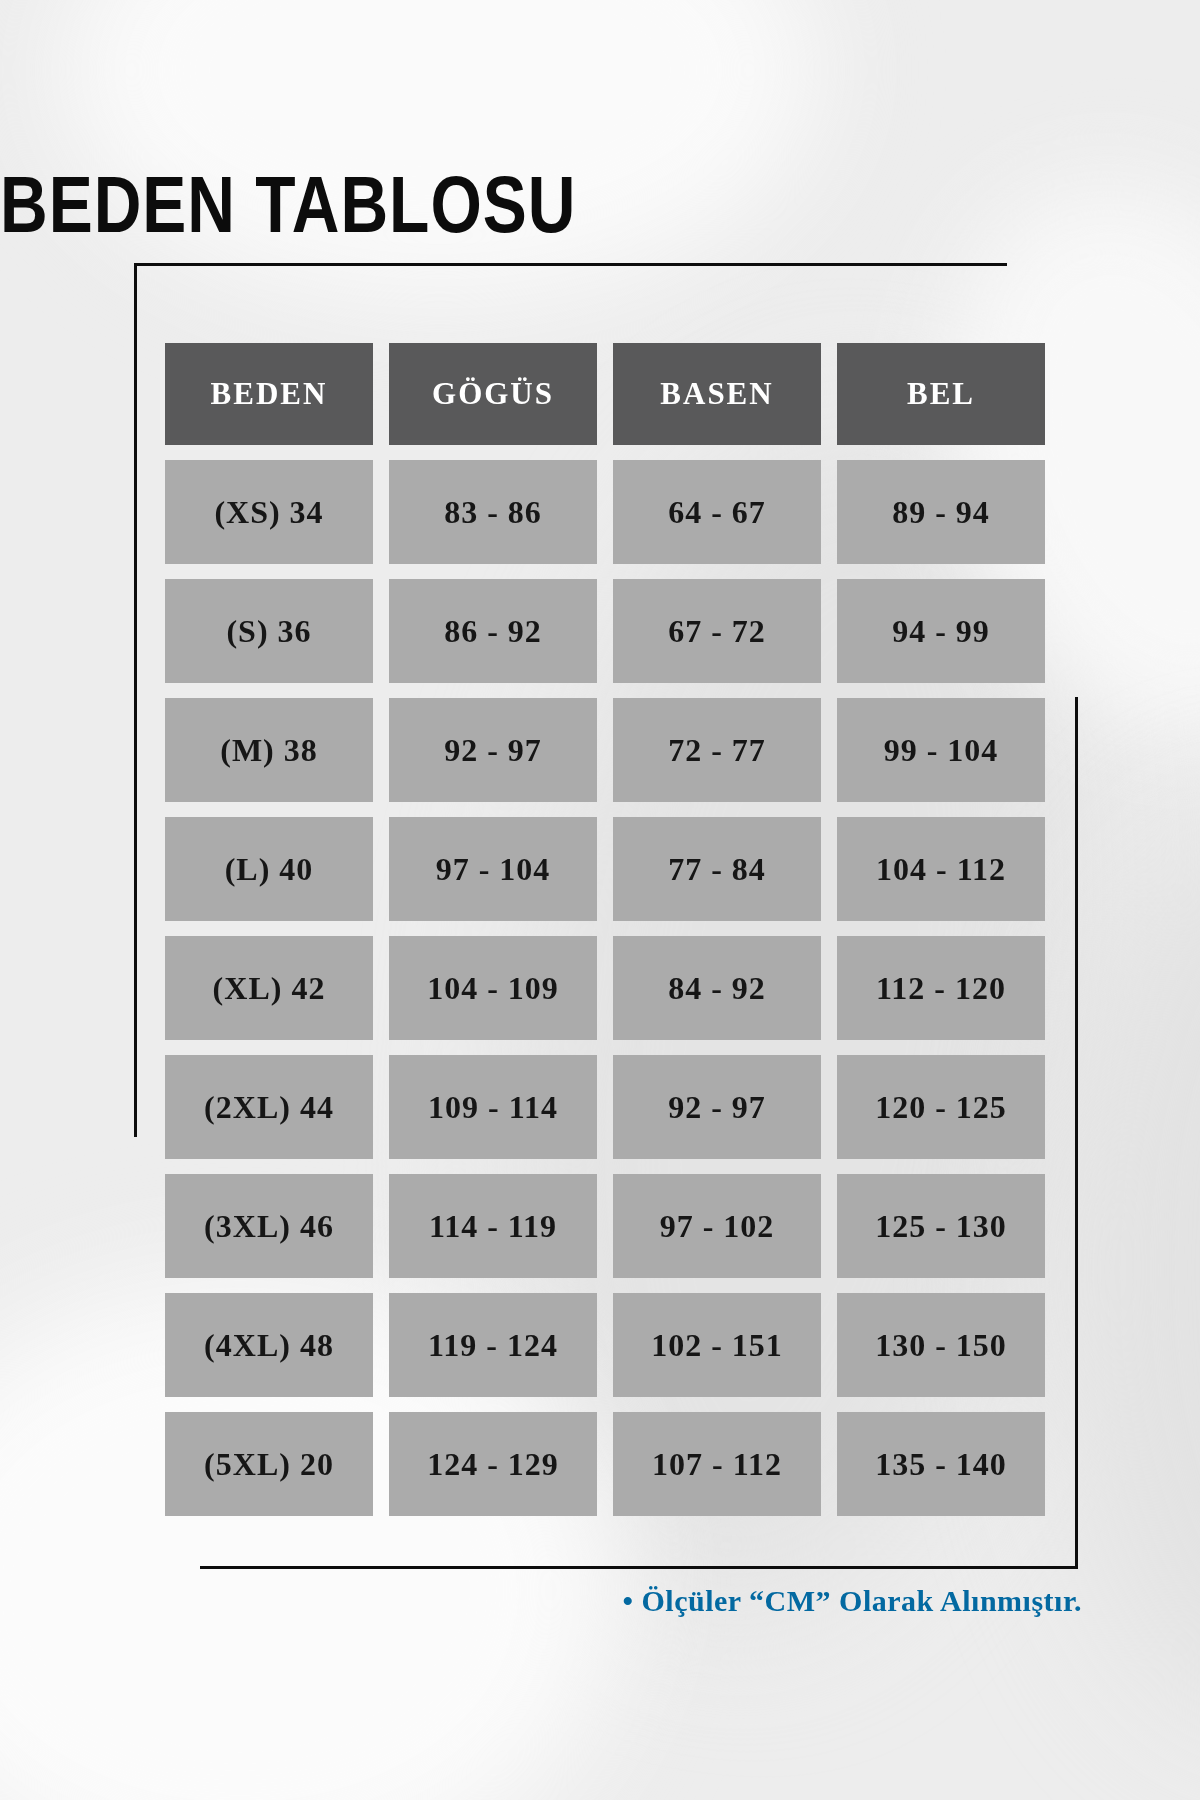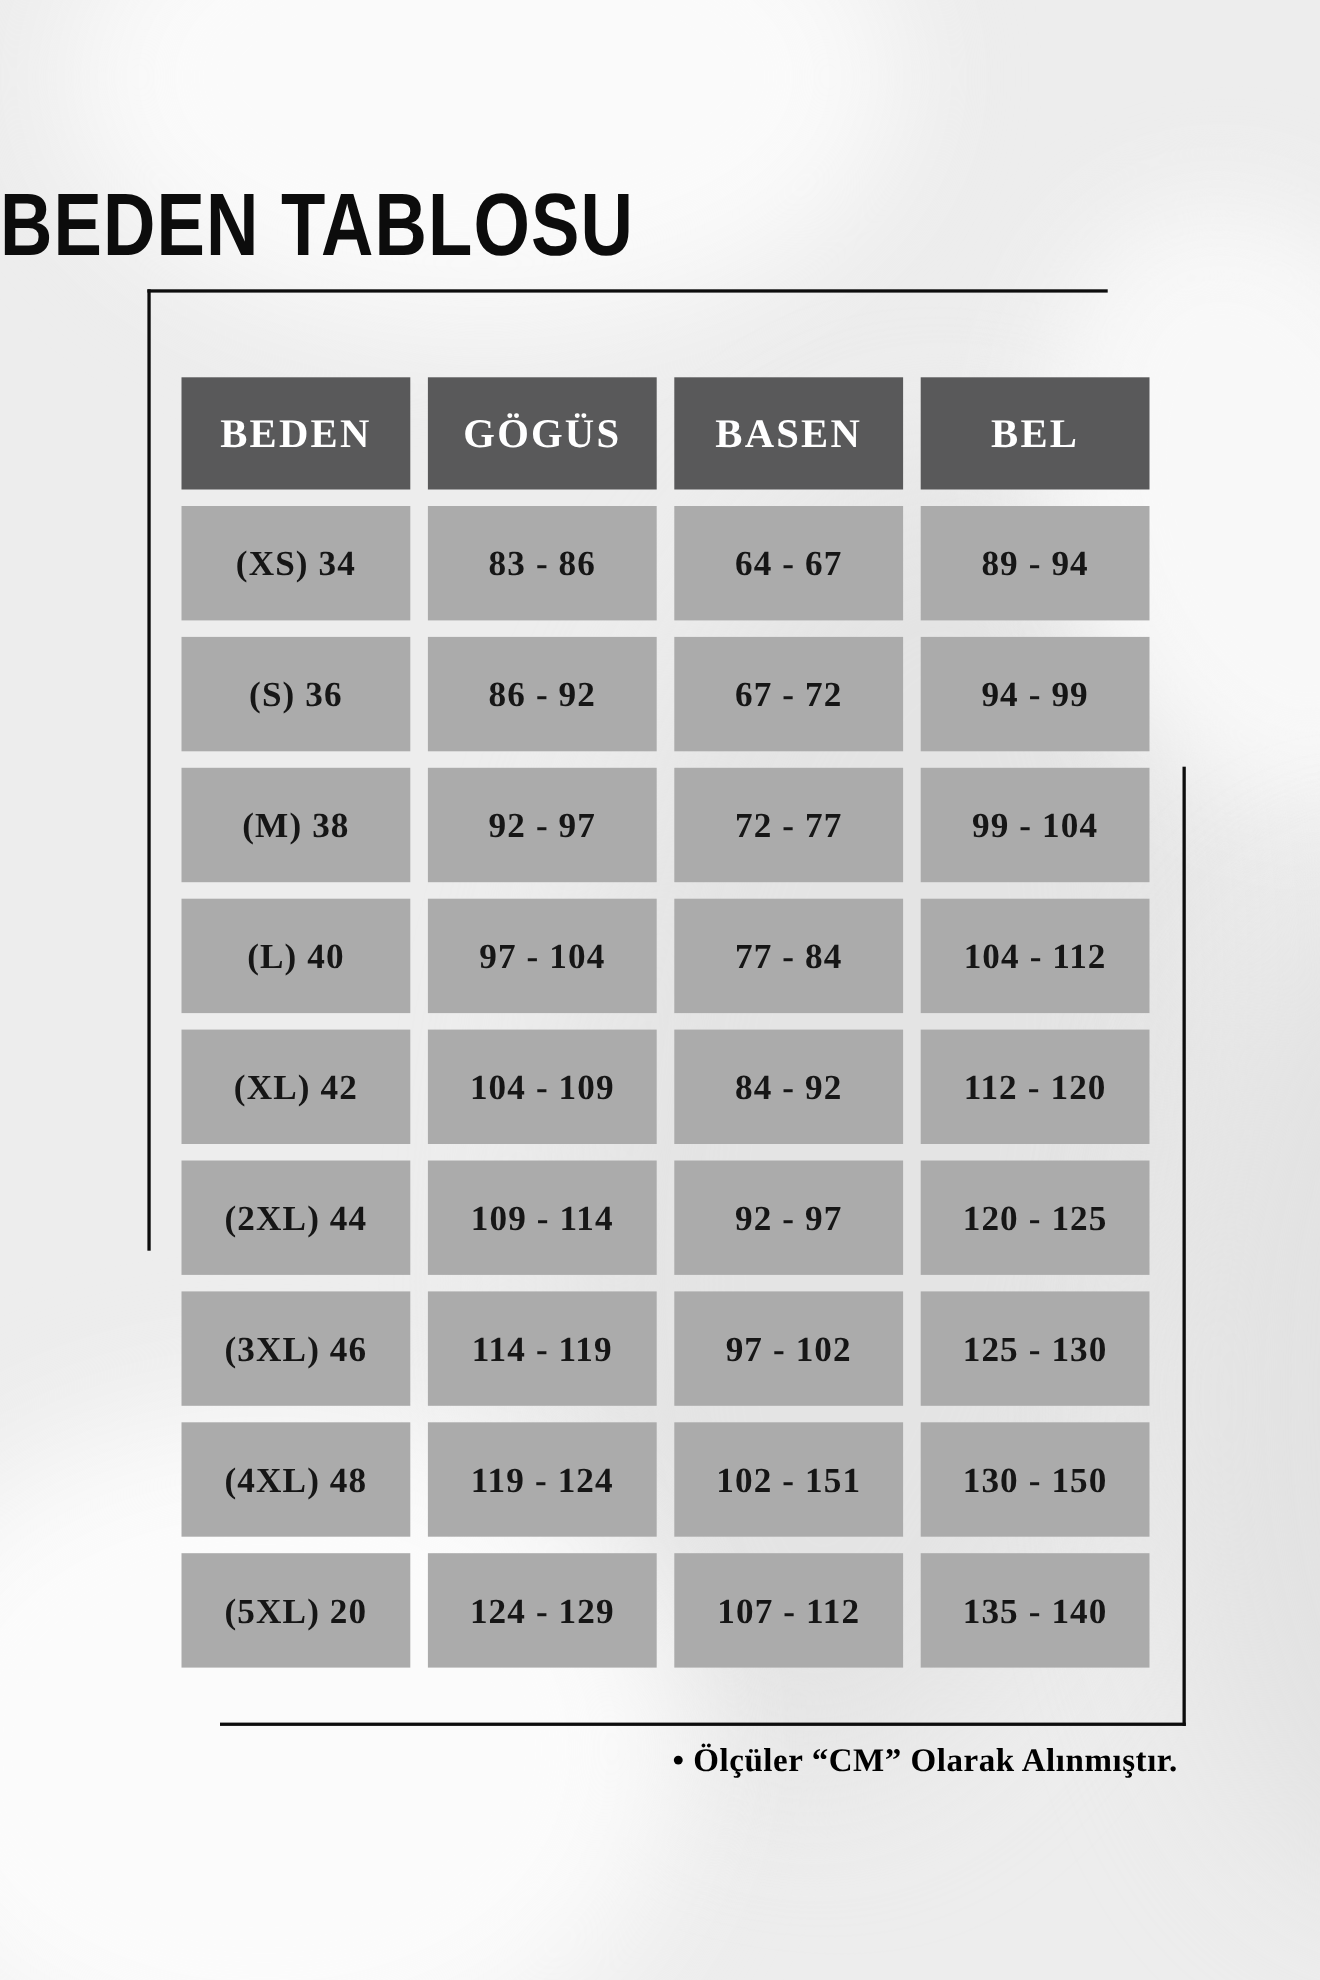--- a/index.html
+++ b/index.html
@@ -60,41 +60,41 @@
   .cell {
     display: flex;
     align-items: center;
     justify-content: center;
     text-align: center;
   }
   .cell.head {
     background: #59595a;
     color: #ffffff;
     font-weight: 700;
-    font-size: 37px;
+    font-size: 31px;
     letter-spacing: 2px;
   }
   .cell.data {
     background: #ababab;
     color: #161616;
     font-weight: 700;
     font-size: 32px;
     letter-spacing: 1px;
   }
 
   
   .footer-note {
     position: absolute;
     left: 600px; top: 1584px;
     width: 482px;
-    text-align: center;
+    text-align: right;
     font-weight: 700;
     font-size: 30px;
     letter-spacing: 0.5px;
-    color: #000000;
+    color: #0369a1;
     white-space: nowrap;
   }
 </style>
 </head>
 <body>
 
 <div class="wm wm-top-light"></div>
 <div class="wm wm-mid-shadow"></div>
 <div class="wm wm-right-light"></div>
 <div class="wm wm-right-shadow"></div>

